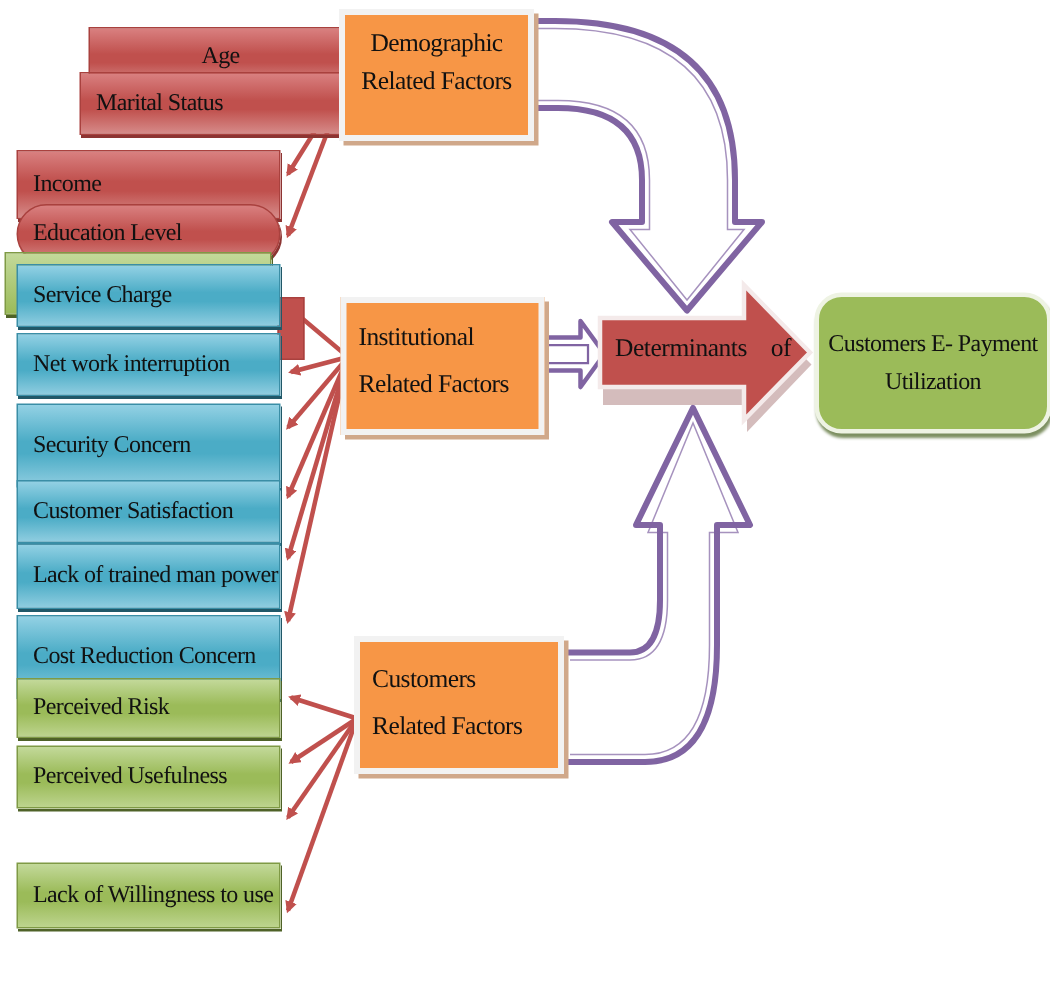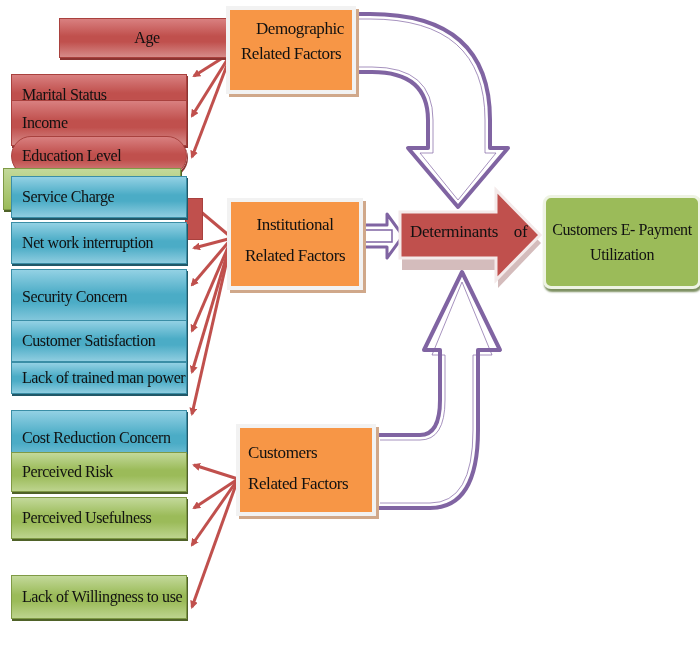--- a/index.html
+++ b/index.html
@@ -12,21 +12,21 @@
            border: 1px solid #a9413e; box-shadow: 1px 2px 0 #8c3432; }
     .blue { background: linear-gradient(#93d1e4 0%, #4bacc6 45%, #4bacc6 60%, #8fcde0 100%);
             border: 1px solid #3a8ea6; box-shadow: 1px 2px 0 #215868; }
     .green { background: linear-gradient(#c3d99a 0%, #9bbb59 45%, #9bbb59 60%, #bdd48e 100%);
              border: 1px solid #7f9a45; box-shadow: 1px 2px 0 #4f6228; }
     .center { justify-content: center; padding-left: 0; margin-left: 48px; }
     .factor { position: absolute; background: #f79646; border: 4px solid #f2f2f2;
               box-shadow: 3px 3px 0 #d0a88a; font-size: 17px; line-height: 25px;
               padding: 6px 8px; box-sizing: border-box; letter-spacing: -0.4px; }
     .outcome { position: absolute; left: 543px; top: 195px; width: 152px; height: 88px;
-               background: #9bbb59; border-radius: 8px; border: 3px solid #eef3e3;
+               background: #9bbb59; border-radius: 18px; border: 3px solid #eef3e3;
                box-shadow: 1px 3px 2px #7c8f60; font-size: 16px; text-align: center;
                display: flex; flex-direction: column; justify-content: center; line-height: 25px;
                letter-spacing: -0.4px; }
     .det-label { position: absolute; left: 410px; top: 222px; font-size: 17px; letter-spacing: -0.3px; }
     svg.overlay { position: absolute; left: 0; top: 0; }
   </style>
 </head>
 <body>
 
 <svg class="overlay" width="700" height="654">
@@ -66,43 +66,43 @@
   <path d="M380,440 L420,440 Q445,440 445,400 L445,355 L432,355 L462,282 L492,355 L473,355 L473,430 Q473,503 430,503 L380,503" fill="none" stroke="#8064a2" stroke-width="1" opacity="0.7"></path>
 
   <path d="M363,225 L387,225 L387,214 L403,236 L387,258 L387,247 L363,247 Z" fill="#ffffff" stroke="#8064a2" stroke-width="3" stroke-linejoin="round"></path>
   <path d="M366,230 L392,230 L392,242 L366,242" fill="none" stroke="#8064a2" stroke-width="1.5"></path>
 
   <path d="M402,214 L498,214 L498,194 L541,237 L498,282 L498,264 L402,264 Z" fill="#b89090" transform="translate(0,6)" opacity="0.6"></path>
   <path d="M400,212 L496,212 L496,190 L540,235 L496,280 L496,258 L400,258 Z" fill="#c0504d" stroke="#f4eaea" stroke-width="3"></path>
 </svg>
 
 <div class="item red center" style="top:18px;height:40px;">Age</div>
-<div class="item red" style="top:74px;height:42px;">Marital Status</div>
+<div class="item red" style="top:48px;height:42px;margin-left:42px;">Marital Status</div>
 <div class="item red" style="top:100px;height:46px;">Income</div>
 <div class="item red" style="top:136px;height:40px;border-radius:20px;">Education Level</div>
 
 <div style="position:absolute;left:3px;top:168px;width:176px;height:40px;background:linear-gradient(#c3d99a,#9bbb59);border:1px solid #7f9a45;box-shadow:1px 2px 0 #4f6228;"></div>
 <div style="position:absolute;left:185px;top:198px;width:16px;height:40px;background:#c0504d;border:1px solid #a9413e;"></div>
 
 <div class="item blue" style="top:176px;height:42px;">Service Charge</div>
 <div class="item blue" style="top:222px;height:42px;">Net work interruption</div>
 <div class="item blue" style="top:269px;height:56px;">Security Concern</div>
 <div class="item blue" style="top:320px;height:42px;">Customer Satisfaction</div>
-<div class="item blue" style="top:362px;height:32px;">Lack of trained man power</div>
+<div class="item blue" style="top:362px;height:44px;">Lack of trained man power</div>
 <div class="item blue" style="top:410px;height:56px;">Cost Reduction Concern</div>
 
 <div class="item green" style="top:452px;height:40px;">Perceived Risk</div>
 <div class="item green" style="top:497px;height:42px;font-family:Liberation Serif, serif;">Perceived Usefulness</div>
 <div class="item green" style="top:575px;height:44px;">Lack of Willingness to use</div>
 
 <div class="factor" style="left:226px;top:6px;width:130px;height:88px;">
-  <div style="text-align:right">Demographic</div>
+  <div style="text-align:center">Demographic</div>
   <div style="text-align:center">Related Factors</div>
 </div>
-<div class="factor" style="left:227px;top:198px;width:136px;height:92px;padding-top:10px;text-align:center;">
+<div class="factor" style="left:227px;top:198px;width:136px;height:92px;padding-top:10px;">
   <div>Institutional</div>
   <div style="margin-top:6px">Related Factors</div>
 </div>
 <div class="factor" style="left:236px;top:424px;width:140px;height:92px;padding-top:12px;">
   <div>Customers</div>
   <div style="margin-top:6px">Related Factors</div>
 </div>
 
 <div class="det-label" style="white-space:pre;">Determinants    of</div>
 

